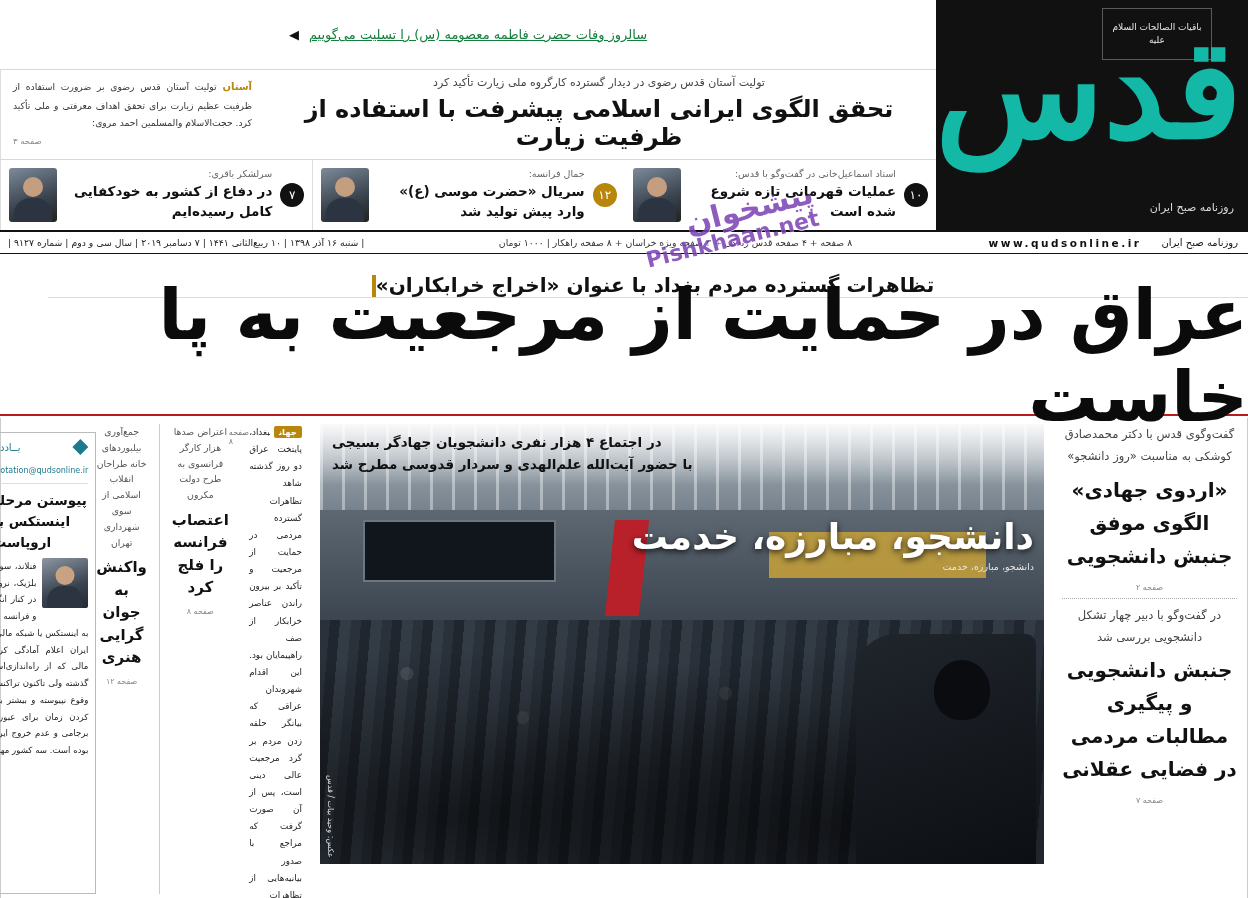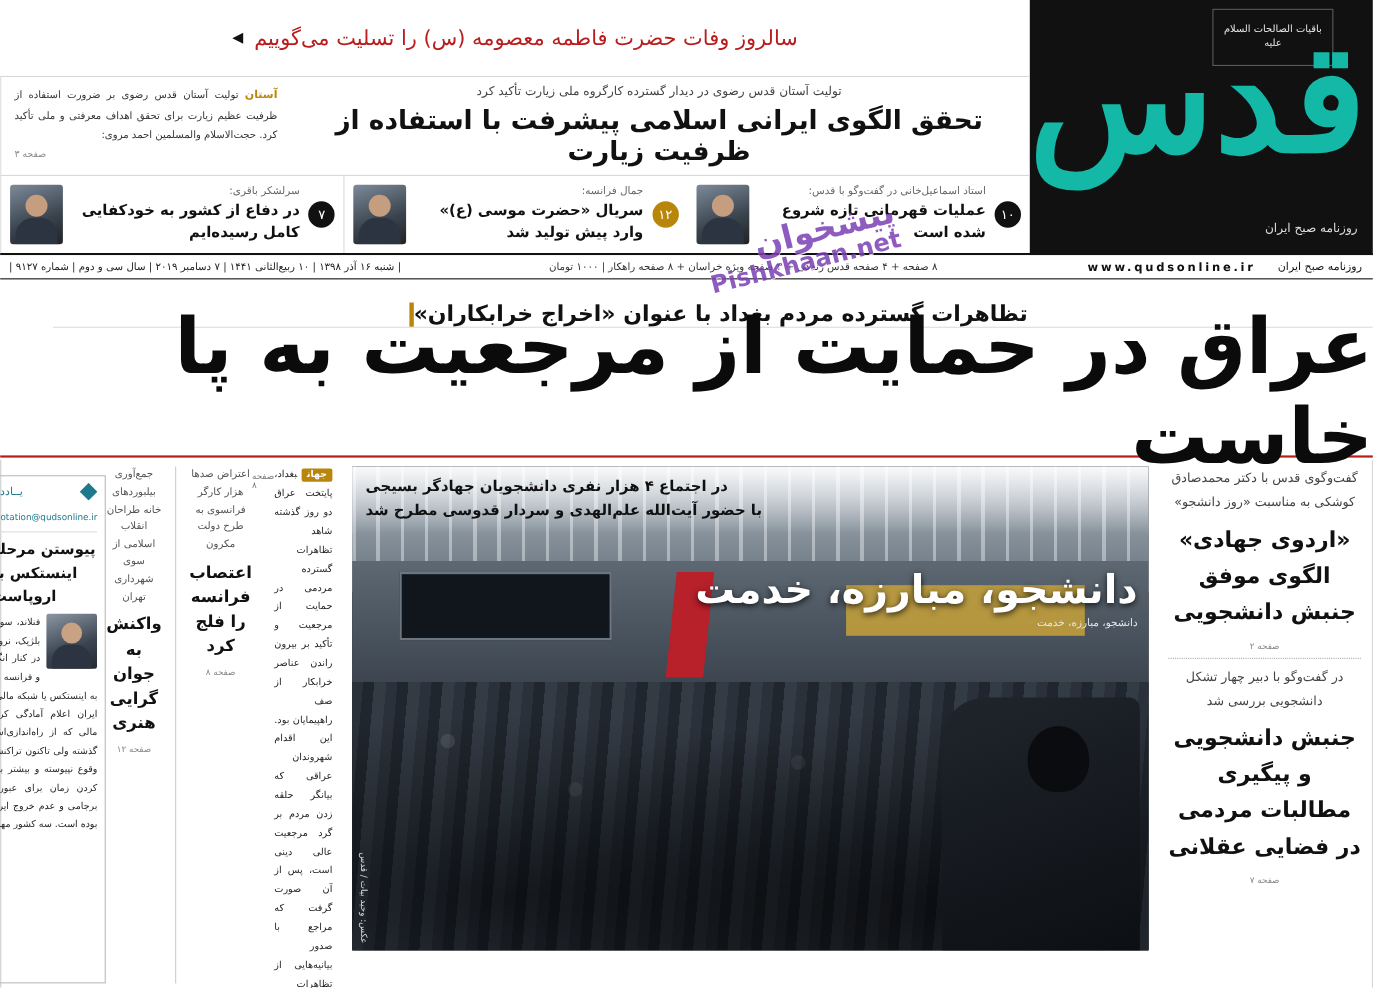--- a/index.html
+++ b/index.html
@@ -36,21 +36,21 @@
     border:1px solid #5a5a5a; color:#e6e6e6; font-size:9px;
     display:flex; align-items:center; justify-content:center; text-align:center;
     line-height:1.5; padding:3px;
   }
 
   .top-strip {
     position:absolute; top:0; right:312px; left:0; height:70px;
     display:flex; align-items:center; justify-content:center;
     border-bottom:1px solid #d8d8d8;
   }
-  .top-strip .txt { font-size:19px; color:#b91c1c; }
+  .top-strip .txt { font-size:13px; color:#15803d;text-decoration:underline; }
   .top-strip .arrow { margin-right:10px; color:#111; font-size:13px; }
 
   .lead-row {
     position:absolute; top:70px; right:312px; left:0; height:90px;
     display:flex; flex-direction:row-reverse; align-items:stretch;
     border-bottom:1px solid #d8d8d8;
   }
   .lead-quote {
     width:262px; padding:8px 10px 6px 12px; border-left:1px solid #ddd;
     font-size:9.2px; line-height:1.85; color:#333; text-align:justify;

